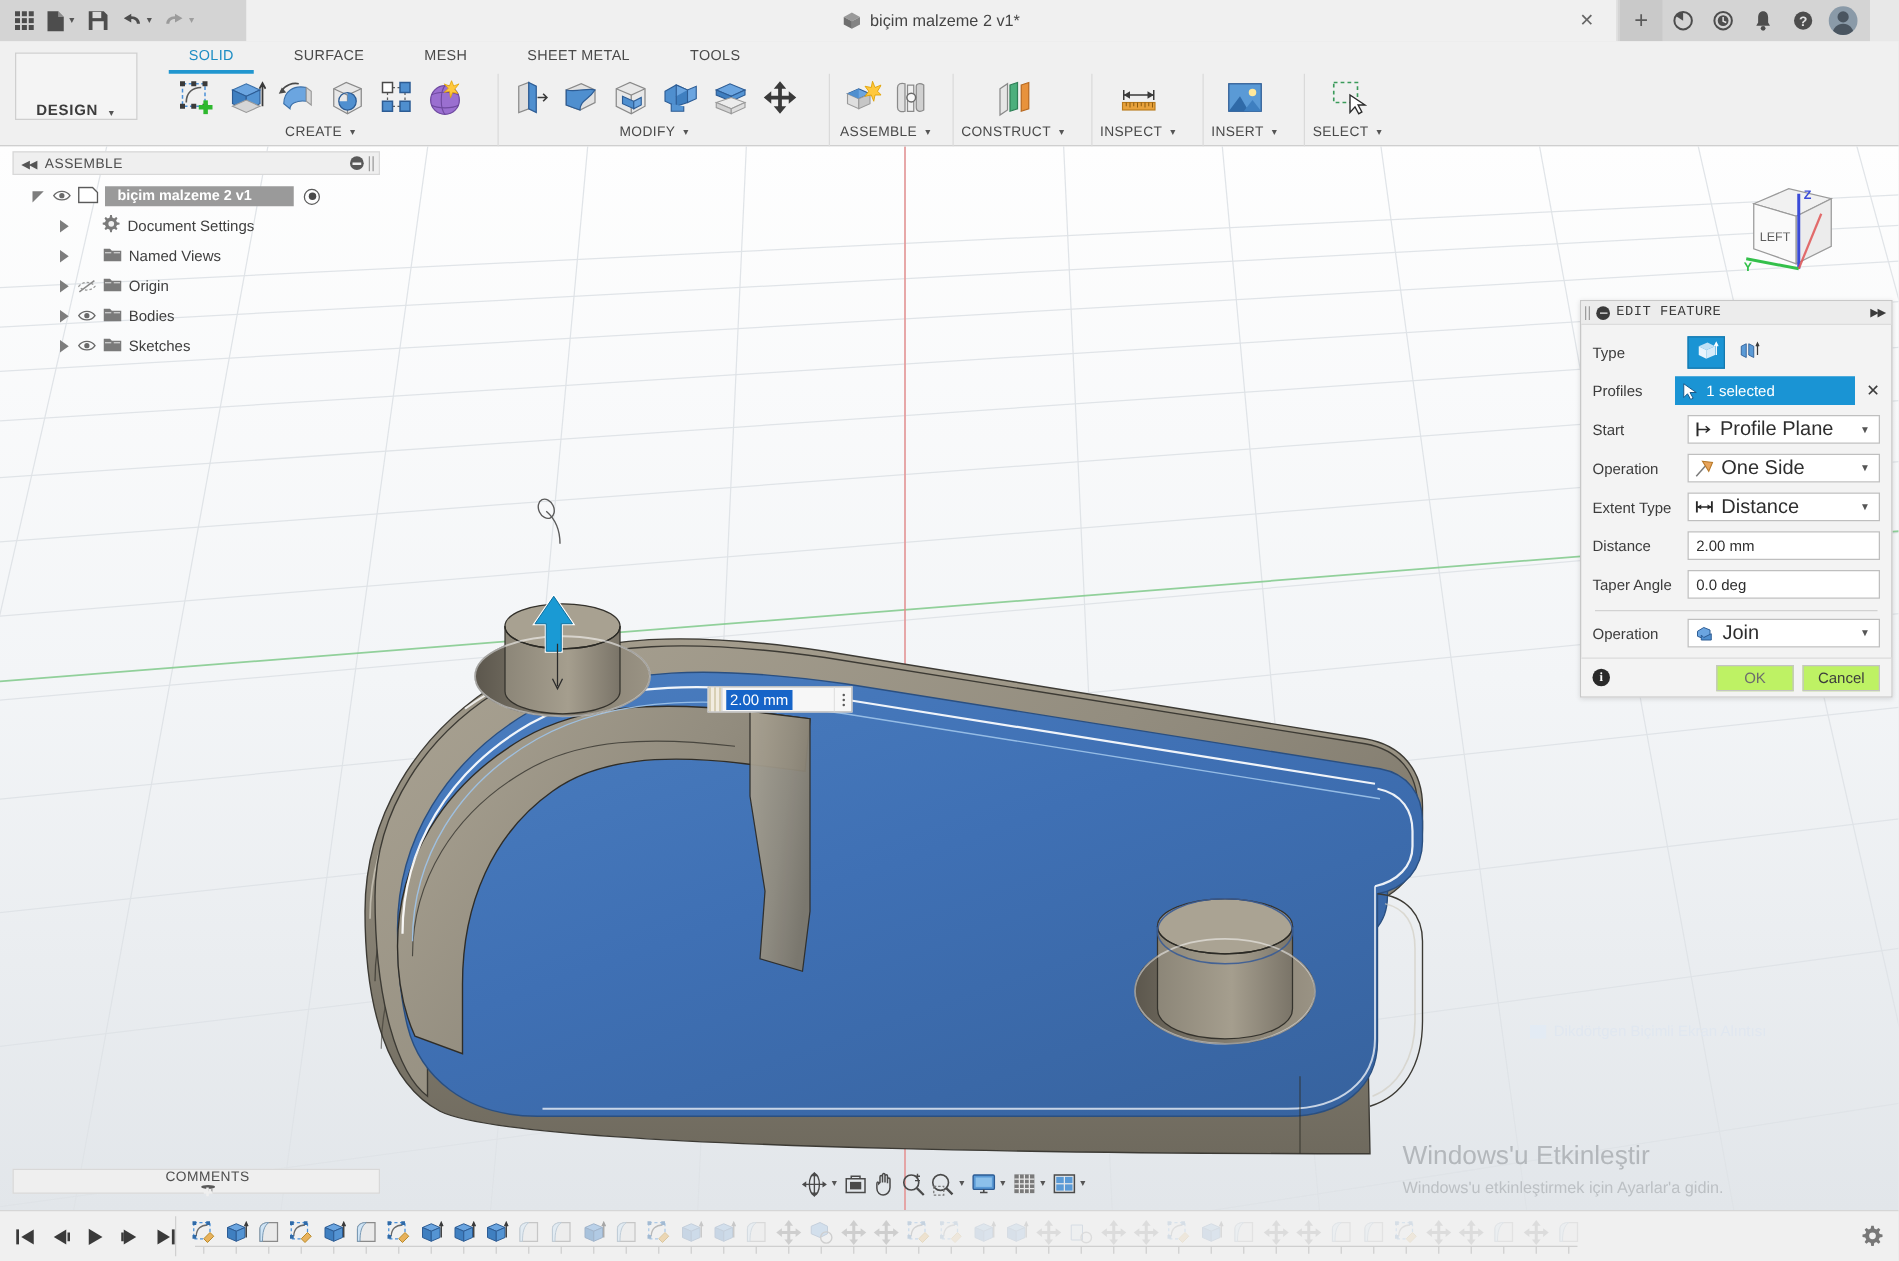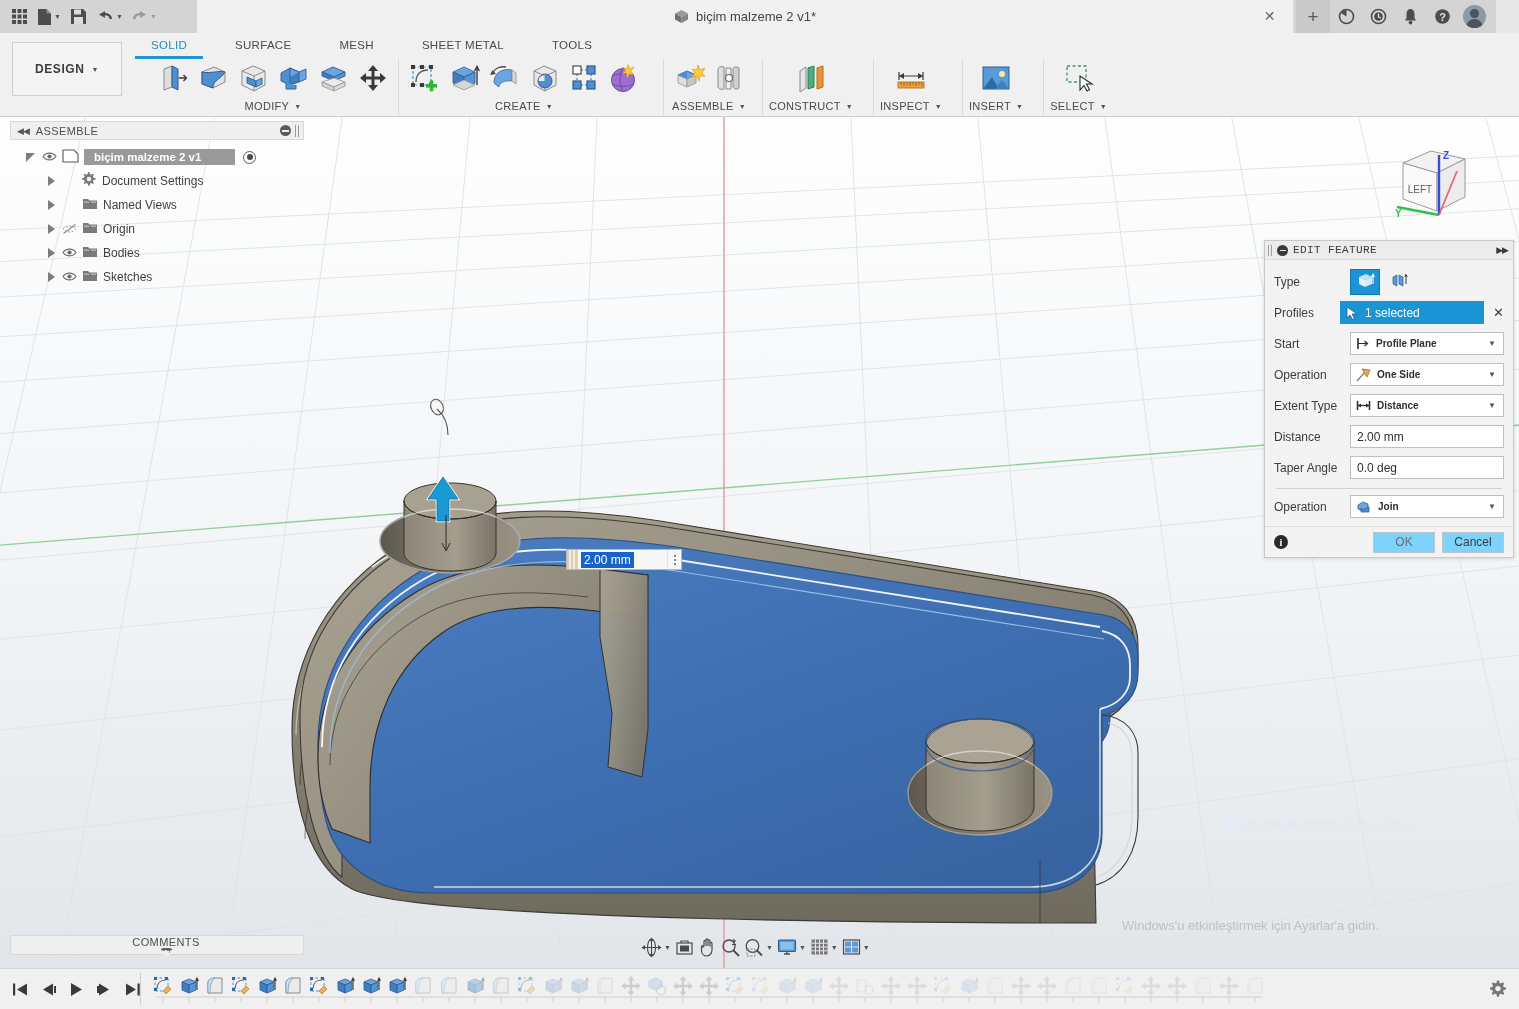--- a/index.html
+++ b/index.html
@@ -54,23 +54,23 @@
   }
   .avatar::before { content: ""; position: absolute; left: 7px; top: 4px; width: 9px; height: 9px; border-radius: 50%; background: #4a5560; }
   .avatar::after { content: ""; position: absolute; left: 3px; top: 14px; width: 17px; height: 12px; border-radius: 9px 9px 0 0; background: #4a5560; }
 
   
   .ribbon {
     position: absolute; left: 0; top: 33px; width: 1519px; height: 84px;
     background: #f0f0f0; border-bottom: 1px solid #cfcfcf;
   }
   .design-box {
-    position: absolute; left: 12px; top: 9px; width: 110px; height: 54px;
+    position: absolute; left: 12px; top: 9px; width: 98px; height: 54px;
     border: 1px solid #cfcfcf; background: #f4f4f4;
-    display: flex; align-items: center; justify-content: center; gap: 5px;
+    display: flex; align-items: flex-end; justify-content: center; gap: 5px;
     font-size: 12px; font-weight: bold; letter-spacing: .6px; color: #3c3c3c;
   }
   .tabs { position: absolute; left: 135px; top: 3px; display: flex; gap: 16px; }
   .tab {
     padding: 3px 16px 5px; font-size: 11.5px; color: #4a4a4a; letter-spacing: .3px;
     border-bottom: 3px solid transparent; white-space: nowrap;
   }
   .tab.active { color: #1d8dc4; border-bottom-color: #2196cf; }
 
   .groups { position: absolute; left: 132px; top: 26px; display: flex; align-items: flex-start; height: 58px; }
@@ -175,39 +175,39 @@
   .seg.sel { background: #1a94d4; border-color: #1478ae; }
   .chip {
     height: 23px; min-width: 144px; background: #1a94d4; color: #fff;
     display: flex; align-items: center; gap: 7px; padding: 0 10px 0 6px; font-size: 12px;
   }
   .chip-x { margin-left: 9px; font-size: 13px; color: #3c3c3c; }
   .select {
     flex: 1; height: 23px; background: #fff; border: 1px solid #bfbfbf;
     display: flex; align-items: center; padding: 0 4px 0 5px; gap: 6px;
   }
-  .select .sv { flex: 1; font-size: 10px; color: #2e2e2e; font-weight: bold; }
+  .select .sv { flex: 1; font-size: 16px; color: #2e2e2e; }
   .select .arw { font-size: 8px; color: #555; padding-right: 3px; }
   .txtinput {
     flex: 1; height: 23px; background: #fff; border: 1px solid #bfbfbf;
     display: flex; align-items: center; padding: 0 6px; font-size: 12px; color: #2e2e2e;
   }
   .dlg-sep { height: 1px; background: #d2d2d2; margin: 5px 2px 2px 2px; }
   .dlg-foot {
     height: 31px; display: flex; align-items: center; padding: 0 9px;
     border-top: 1px solid #dcdcdc; background: #f3f3f3;
   }
   .info-i {
     width: 14px; height: 14px; border-radius: 50%; background: #2a2a2a; color: #fff;
     font-size: 10px; font-weight: bold; display: flex; align-items: center; justify-content: center;
     font-family: "Liberation Serif", serif;
   }
   .foot-btns { margin-left: auto; display: flex; gap: 7px; }
   .btn {
-    height: 21px; min-width: 62px; border: 1px solid #c4c4c4; background: #7dd3fc;
+    height: 21px; min-width: 62px; border: 1px solid #c4c4c4; background: #bef264;
     display: flex; align-items: center; justify-content: center;
     font-size: 12px; color: #6d6d6d;
   }
   .btn.cancel { color: #3c3c3c; }
 
   
   .viewcube { position: absolute; right: 34px; top: 20px; width: 96px; height: 86px; }
 
   
   .navbar {
@@ -458,20 +458,21 @@
         <path d="M50,78 L68,34" stroke="#e05555" stroke-width="1.8" opacity="0.85"></path>
       </svg>
     </div>
 
     <div style="position:absolute;left:1224px;top:701px;display:flex;align-items:center;gap:6px;">
       <span style="width:13px;height:11px;background:#e3ebf4;display:block;"></span>
       <span style="font-size:12px;color:#e0e7f0;">Dikdörtgen Biçimli Ekran Alıntısı</span>
     </div>
 
     <div style="position:absolute;left:1122px;top:796px;width:370px;color:#b9bdc1;pointer-events:none;">
+      <div style="font-size:21px;color:#b3b7bb;">Windows'u Etkinleştir</div>
       <div style="font-size:13px;margin-top:5px;color:#bcc0c4;">Windows'u etkinleştirmek için Ayarlar'a gidin.</div>
     </div>
   </div>
 
   <div class="titlebar">
     <div class="tb-left">
       <div class="tb-btn">
         <svg width="17" height="17" viewBox="0 0 17 17">
           <g fill="#4d4d4d">
             <rect x="1" y="1" width="4" height="4"></rect>
@@ -564,74 +565,20 @@
     <div class="tabs">
       <div class="tab active">SOLID</div>
       <div class="tab">SURFACE</div>
       <div class="tab">MESH</div>
       <div class="tab">SHEET METAL</div>
       <div class="tab">TOOLS</div>
     </div>
 
     <div class="groups">
 
-      <div class="group" style="margin-left:16px;">
-        <div class="group-icons">
-          <div class="gicon">
-            <svg width="30" height="30" viewBox="0 0 30 30">
-              <path d="M6,6 L14,3 L14,24 L6,27 Z" fill="#dedede" stroke="#8a8a8a" stroke-width="1"></path>
-              <path d="M14,3 L20,6 L20,27 L14,24 Z" fill="#4f8fcf" stroke="#2d5c94" stroke-width="1"></path>
-              <path d="M21,15 L28,15 M25.5,12 L28.5,15 L25.5,18" stroke="#3a3a3a" stroke-width="1.3" fill="none"></path>
-            </svg>
-          </div>
-          <div class="gicon">
-            <svg width="31" height="28" viewBox="0 0 31 28">
-              <path d="M4,20 L4,8 L16,3 L27,8 L27,18 L15,24 Z" fill="#e2e2e2" stroke="#8a8a8a" stroke-width="1"></path>
-              <path d="M4,8 C12,10 22,6 27,8 C22,16 15,16 15,24 C9,22 4,20 4,20 Z" fill="#4f8fcf" stroke="#2d5c94" stroke-width="1"></path>
-            </svg>
-          </div>
-          <div class="gicon">
-            <svg width="31" height="31" viewBox="0 0 31 31">
-              <path d="M4,8 L15,3 L27,8 L27,22 L16,28 L4,22 Z" fill="#e8e8e8" stroke="#8a8a8a" stroke-width="1"></path>
-              <path d="M4,8 L16,13 L27,8" fill="none" stroke="#8a8a8a" stroke-width="1"></path>
-              <path d="M16,13 L16,28" stroke="#8a8a8a" stroke-width="1"></path>
-              <path d="M9,14 L18,18 L18,24 L9,20 Z" fill="#4f8fcf" stroke="#2d5c94" stroke-width=".9"></path>
-              <path d="M18,18 L24,15 L24,21 L18,24 Z" fill="#6ba5e0" stroke="#2d5c94" stroke-width=".9"></path>
-            </svg>
-          </div>
-          <div class="gicon">
-            <svg width="31" height="30" viewBox="0 0 31 30">
-              <path d="M3,10 L12,5 L21,9 L21,17 L12,22 L3,18 Z" fill="#4f8fcf" stroke="#2d5c94" stroke-width=".9"></path>
-              <path d="M12,5 L21,9 L28,6 L28,16 L21,19 L12,14 Z" fill="#6ba5e0" stroke="#2d5c94" stroke-width=".9"></path>
-              <path d="M12,14 L12,22 L21,19 L21,9" fill="#3f7fc0" stroke="#2d5c94" stroke-width=".9"></path>
-              <path d="M8,20 L8,26 L18,26 L18,22" fill="#5494d3" stroke="#2d5c94" stroke-width=".9"></path>
-            </svg>
-          </div>
-          <div class="gicon">
-            <svg width="31" height="30" viewBox="0 0 31 30">
-              <path d="M4,9 L15,4 L27,9 L16,14 Z" fill="#6ba5e0" stroke="#2d5c94" stroke-width=".9"></path>
-              <path d="M4,9 L16,14 L16,18 L4,13 Z" fill="#3f7fc0" stroke="#2d5c94" stroke-width=".9"></path>
-              <path d="M27,9 L16,14 L16,18 L27,13 Z" fill="#5494d3" stroke="#2d5c94" stroke-width=".9"></path>
-              <path d="M4,19 L16,24 L27,19 L16,15 Z" fill="#ececec" stroke="#9a9a9a" stroke-width=".9"></path>
-              <path d="M4,19 L16,24 L16,28 L4,23 Z" fill="#d2d2d2" stroke="#9a9a9a" stroke-width=".9"></path>
-              <path d="M27,19 L16,24 L16,28 L27,23 Z" fill="#dedede" stroke="#9a9a9a" stroke-width=".9"></path>
-            </svg>
-          </div>
-          <div class="gicon">
-            <svg width="28" height="28" viewBox="0 0 28 28">
-              <path d="M14,1 L19,7 L15.5,7 L15.5,12.5 L21,12.5 L21,9 L27,14 L21,19 L21,15.5 L15.5,15.5 L15.5,21 L19,21 L14,27 L9,21 L12.5,21 L12.5,15.5 L7,15.5 L7,19 L1,14 L7,9 L7,12.5 L12.5,12.5 L12.5,7 L9,7 Z" fill="#3a3a3a"></path>
-            </svg>
-          </div>
-        </div>
-        <div class="group-label">
-          <span>MODIFY</span>
-            <span class="caret">▼</span>
-        </div>
-      </div>
-
       <div class="group">
         <div class="group-icons">
           <div class="gicon">
             <svg width="30" height="30" viewBox="0 0 30 30">
               <rect x="4" y="4" width="18" height="18" fill="none" stroke="#4a90d9" stroke-width="1.2" stroke-dasharray="3,2"></rect>
               <path d="M7,19 C7,11 12,7 19,7" fill="none" stroke="#5a5a5a" stroke-width="1.3"></path>
               <g fill="#3a3a3a">
                   <rect x="2" y="2" width="4" height="4"></rect>
                   <rect x="20" y="2" width="4" height="4"></rect>
                   <rect x="2" y="20" width="4" height="4"></rect>
@@ -687,20 +634,74 @@
               <circle cx="14" cy="17" r="11.5" fill="#9a6fd0" stroke="#6f4aa0" stroke-width="1"></circle>
               <path d="M3,13 C8,10 20,10 25,13" fill="none" stroke="#6f4aa0" stroke-width=".9"></path>
               <path d="M3,21 C8,24 20,24 25,21" fill="none" stroke="#6f4aa0" stroke-width=".9"></path>
               <path d="M14,5.5 C10,10 10,24 14,28.5" fill="none" stroke="#6f4aa0" stroke-width=".9"></path>
               <path d="M25,3 L27,8 L32,6 L28,11 L31,15 L26,14 L24,19 L23,13 L18,14 L22,10 L18,6 L23,8 Z" fill="#ffc83d" stroke="#e0a000" stroke-width=".7" transform="translate(-2,-1) scale(.85)"></path>
             </svg>
           </div>
         </div>
         <div class="group-label">
           <span>CREATE</span>
+            <span class="caret">▼</span>
+        </div>
+      </div>
+
+      <div class="group" style="margin-left:16px;">
+        <div class="group-icons">
+          <div class="gicon">
+            <svg width="30" height="30" viewBox="0 0 30 30">
+              <path d="M6,6 L14,3 L14,24 L6,27 Z" fill="#dedede" stroke="#8a8a8a" stroke-width="1"></path>
+              <path d="M14,3 L20,6 L20,27 L14,24 Z" fill="#4f8fcf" stroke="#2d5c94" stroke-width="1"></path>
+              <path d="M21,15 L28,15 M25.5,12 L28.5,15 L25.5,18" stroke="#3a3a3a" stroke-width="1.3" fill="none"></path>
+            </svg>
+          </div>
+          <div class="gicon">
+            <svg width="31" height="28" viewBox="0 0 31 28">
+              <path d="M4,20 L4,8 L16,3 L27,8 L27,18 L15,24 Z" fill="#e2e2e2" stroke="#8a8a8a" stroke-width="1"></path>
+              <path d="M4,8 C12,10 22,6 27,8 C22,16 15,16 15,24 C9,22 4,20 4,20 Z" fill="#4f8fcf" stroke="#2d5c94" stroke-width="1"></path>
+            </svg>
+          </div>
+          <div class="gicon">
+            <svg width="31" height="31" viewBox="0 0 31 31">
+              <path d="M4,8 L15,3 L27,8 L27,22 L16,28 L4,22 Z" fill="#e8e8e8" stroke="#8a8a8a" stroke-width="1"></path>
+              <path d="M4,8 L16,13 L27,8" fill="none" stroke="#8a8a8a" stroke-width="1"></path>
+              <path d="M16,13 L16,28" stroke="#8a8a8a" stroke-width="1"></path>
+              <path d="M9,14 L18,18 L18,24 L9,20 Z" fill="#4f8fcf" stroke="#2d5c94" stroke-width=".9"></path>
+              <path d="M18,18 L24,15 L24,21 L18,24 Z" fill="#6ba5e0" stroke="#2d5c94" stroke-width=".9"></path>
+            </svg>
+          </div>
+          <div class="gicon">
+            <svg width="31" height="30" viewBox="0 0 31 30">
+              <path d="M3,10 L12,5 L21,9 L21,17 L12,22 L3,18 Z" fill="#4f8fcf" stroke="#2d5c94" stroke-width=".9"></path>
+              <path d="M12,5 L21,9 L28,6 L28,16 L21,19 L12,14 Z" fill="#6ba5e0" stroke="#2d5c94" stroke-width=".9"></path>
+              <path d="M12,14 L12,22 L21,19 L21,9" fill="#3f7fc0" stroke="#2d5c94" stroke-width=".9"></path>
+              <path d="M8,20 L8,26 L18,26 L18,22" fill="#5494d3" stroke="#2d5c94" stroke-width=".9"></path>
+            </svg>
+          </div>
+          <div class="gicon">
+            <svg width="31" height="30" viewBox="0 0 31 30">
+              <path d="M4,9 L15,4 L27,9 L16,14 Z" fill="#6ba5e0" stroke="#2d5c94" stroke-width=".9"></path>
+              <path d="M4,9 L16,14 L16,18 L4,13 Z" fill="#3f7fc0" stroke="#2d5c94" stroke-width=".9"></path>
+              <path d="M27,9 L16,14 L16,18 L27,13 Z" fill="#5494d3" stroke="#2d5c94" stroke-width=".9"></path>
+              <path d="M4,19 L16,24 L27,19 L16,15 Z" fill="#ececec" stroke="#9a9a9a" stroke-width=".9"></path>
+              <path d="M4,19 L16,24 L16,28 L4,23 Z" fill="#d2d2d2" stroke="#9a9a9a" stroke-width=".9"></path>
+              <path d="M27,19 L16,24 L16,28 L27,23 Z" fill="#dedede" stroke="#9a9a9a" stroke-width=".9"></path>
+            </svg>
+          </div>
+          <div class="gicon">
+            <svg width="28" height="28" viewBox="0 0 28 28">
+              <path d="M14,1 L19,7 L15.5,7 L15.5,12.5 L21,12.5 L21,9 L27,14 L21,19 L21,15.5 L15.5,15.5 L15.5,21 L19,21 L14,27 L9,21 L12.5,21 L12.5,15.5 L7,15.5 L7,19 L1,14 L7,9 L7,12.5 L12.5,12.5 L12.5,7 L9,7 Z" fill="#3a3a3a"></path>
+            </svg>
+          </div>
+        </div>
+        <div class="group-label">
+          <span>MODIFY</span>
             <span class="caret">▼</span>
         </div>
       </div>
 
       <div class="group" style="margin-left:14px;">
         <div class="group-icons">
           <div class="gicon">
             <svg width="31" height="30" viewBox="0 0 31 30">
               <path d="M4,12 L13,8 L22,12 L13,16 Z" fill="#6ba5e0" stroke="#2d5c94" stroke-width=".9"></path>
               <path d="M4,12 L13,16 L13,24 L4,20 Z" fill="#dedede" stroke="#9a9a9a" stroke-width=".9"></path>

